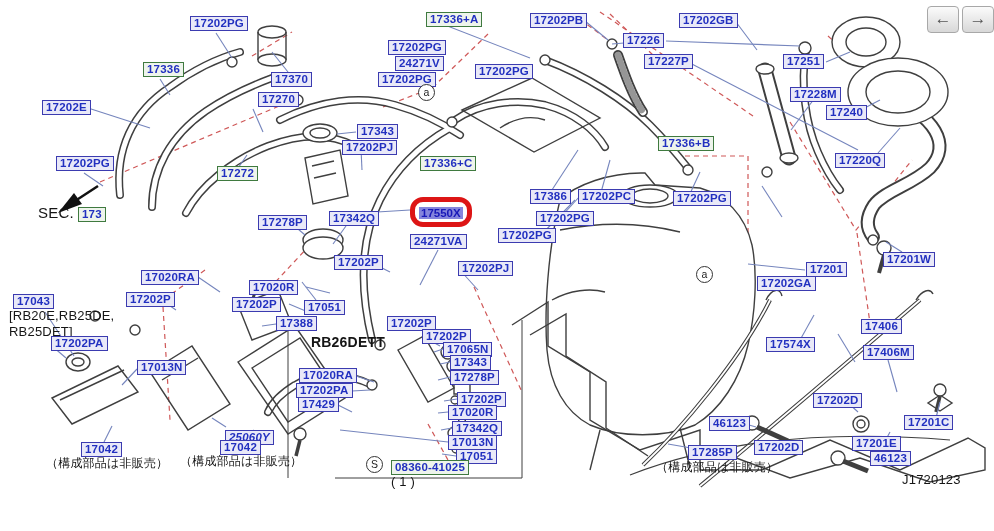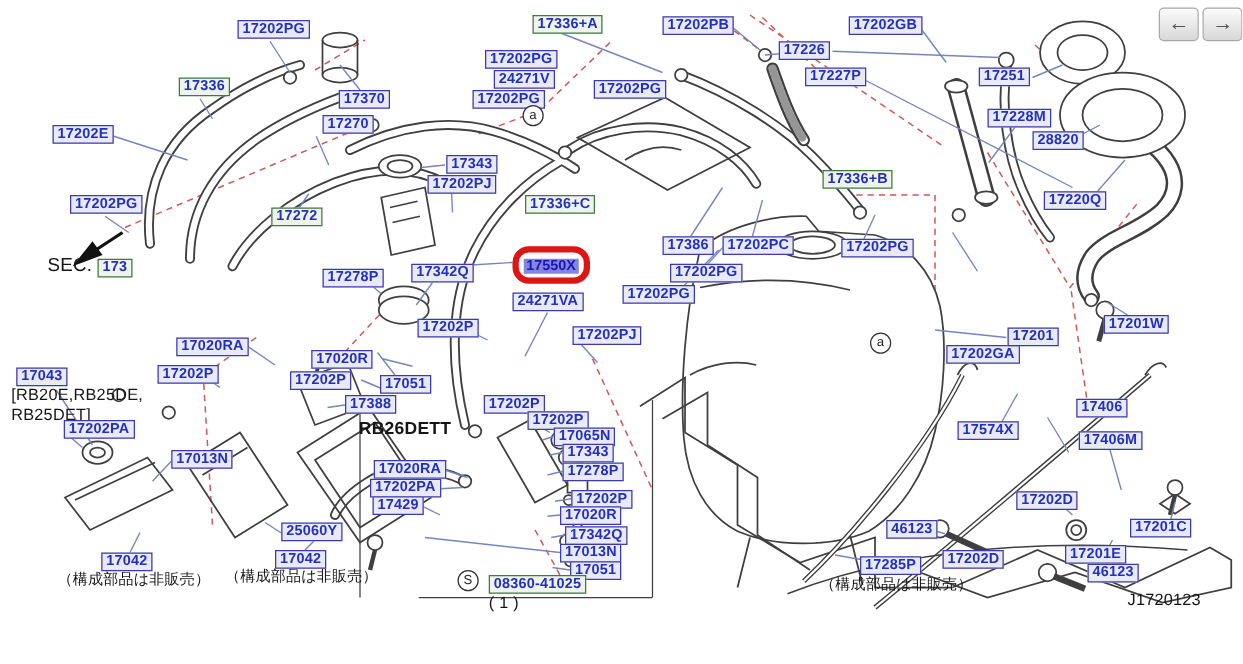--- a/index.html
+++ b/index.html
@@ -282,28 +282,28 @@
       <div class="lbl part" style="left: 458px; top: 261px;">17202PJ</div>
       <div class="lbl part" style="left: 141px; top: 270px;">17020RA</div>
       <div class="lbl part" style="left: 126px; top: 292px;">17202P</div>
       <div class="lbl part" style="left: 249px; top: 280px;">17020R</div>
       <div class="lbl part" style="left: 232px; top: 297px;">17202P</div>
       <div class="lbl part" style="left: 13px; top: 294px;">17043</div>
       <div class="lbl text" style="left: 9px; top: 309px;">[RB20E,RB25DE,</div>
       <div class="lbl text" style="left: 9px; top: 325px;">RB25DET]</div>
       <div class="lbl part" style="left: 51px; top: 336px;">17202PA</div>
       <div class="lbl part" style="left: 137px; top: 360px;">17013N</div>
-      <div class="lbl part" style="left: 225px; top: 418px;">25060Y</div>
+      <div class="lbl part" style="left: 225px; top: 430px; font-style: italic;">25060Y</div>
       <div class="lbl part" style="left: 81px; top: 442px;">17042</div>
       <div class="lbl jp" style="left: 46px; top: 457px;">（構成部品は非販売）</div>
       <div class="lbl part" style="left: 220px; top: 440px;">17042</div>
       <div class="lbl jp" style="left: 180px; top: 455px;">（構成部品は非販売）</div>
       <div class="lbl part" style="left: 304px; top: 300px;">17051</div>
       <div class="lbl part" style="left: 276px; top: 316px;">17388</div>
-      <div class="lbl bold" style="left: 287px; top: 336px;">RB26DETT</div>
+      <div class="lbl bold" style="left: 287px; top: 336px; padding-left: 24px;">RB26DETT</div>
       <div class="lbl part" style="left: 299px; top: 368px;">17020RA</div>
       <div class="lbl part" style="left: 296px; top: 383px;">17202PA</div>
       <div class="lbl part" style="left: 298px; top: 397px;">17429</div>
       <div class="lbl part" style="left: 387px; top: 316px;">17202P</div>
       <div class="lbl part" style="left: 422px; top: 329px;">17202P</div>
       <div class="lbl part" style="left: 443px; top: 342px;">17065N</div>
       <div class="lbl part" style="left: 450px; top: 355px;">17343</div>
       <div class="lbl part" style="left: 450px; top: 370px;">17278P</div>
       <div class="lbl part" style="left: 457px; top: 392px;">17202P</div>
       <div class="lbl part" style="left: 448px; top: 405px;">17020R</div>
@@ -323,21 +323,21 @@
       <div class="lbl ref" style="left: 420px; top: 156px;">17336+C</div>
       <div class="lbl part" style="left: 498px; top: 228px;">17202PG</div>
       <div class="lbl part" style="left: 536px; top: 211px;">17202PG</div>
       <div class="lbl part" style="left: 530px; top: 189px;">17386</div>
       <div class="lbl part" style="left: 578px; top: 189px;">17202PC</div>
       <div class="lbl part" style="left: 623px; top: 33px;">17226</div>
       <div class="lbl part" style="left: 644px; top: 54px;">17227P</div>
       <div class="lbl part" style="left: 679px; top: 13px;">17202GB</div>
       <div class="lbl part" style="left: 783px; top: 54px;">17251</div>
       <div class="lbl part" style="left: 790px; top: 87px;">17228M</div>
-      <div class="lbl part" style="left: 826px; top: 105px;">28820</div>
+      <div class="lbl part" style="left: 826px; top: 105px;">17240</div>
       <div class="lbl ref" style="left: 658px; top: 136px;">17336+B</div>
       <div class="lbl part" style="left: 673px; top: 191px;">17202PG</div>
       <div class="lbl part" style="left: 757px; top: 232px; margin-top: 44px;">17202GA</div>
       <div class="lbl part" style="left: 835px; top: 153px;">17220Q</div>
       <div class="lbl part" style="left: 883px; top: 252px;">17201W</div>
       <div class="lbl part" style="left: 806px; top: 262px;">17201</div>
       <div class="lbl marker" style="left: 696px; top: 266px;">a</div>
       <div class="lbl part" style="left: 766px; top: 337px;">17574X</div>
       <div class="lbl part" style="left: 821px; top: 319px; margin-left: 40px;">17406</div>
       <div class="lbl part" style="left: 863px; top: 345px;">17406M</div>

